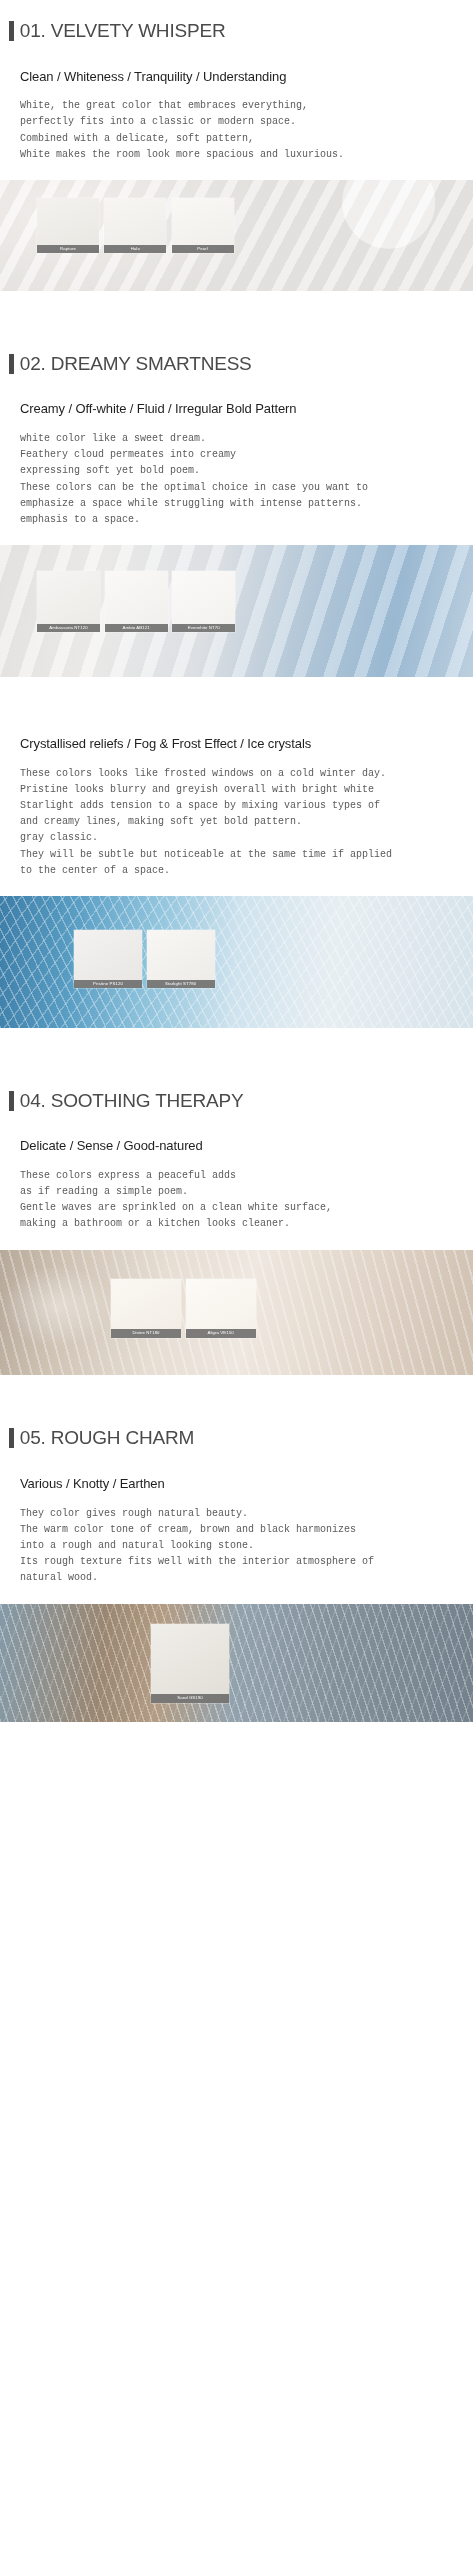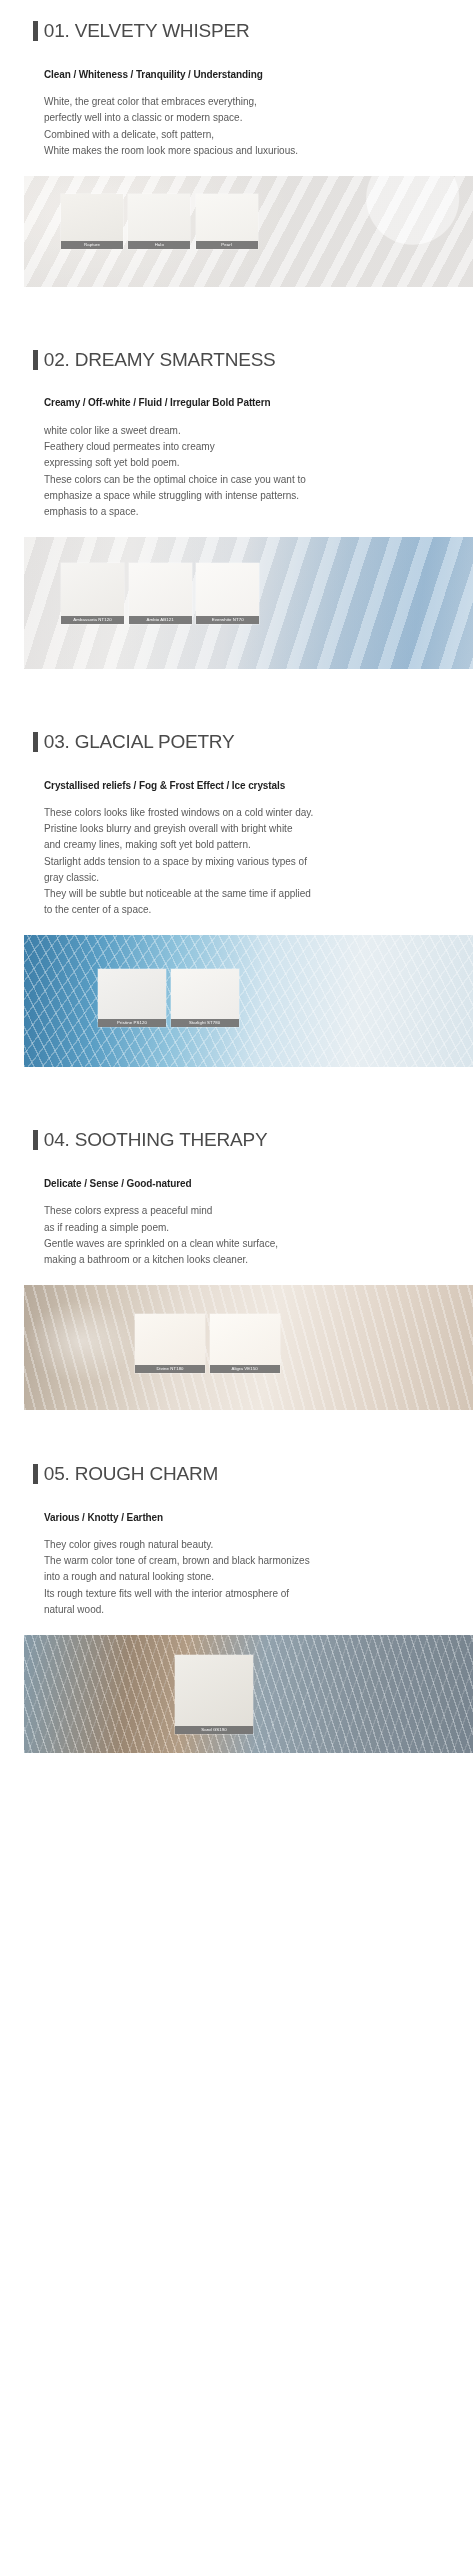--- a/index.html
+++ b/index.html
@@ -9,21 +9,21 @@
     background: #ffffff;
   }
   body {
     width: 474px;
     font-family: "Liberation Sans", "DejaVu Sans", sans-serif;
     color: #3b3b3b;
     -webkit-font-smoothing: antialiased;
   }
   .page { width: 474px; position: relative; }
 
-  .section { position: relative; width: 430px; padding-left: 24px; }
+  .section { position: relative; width: 430px; }
 
   
   .sec-head {
     display: flex;
     align-items: center;
     padding: 0 0 0 9.2px;
     margin: 0;
   }
   .sec-head .bar {
     width: 4.6px;
@@ -36,38 +36,38 @@
     font-size: 19px;
     font-weight: 400;
     letter-spacing: -0.2px;
     color: #4a4a4a;
     line-height: 1.05;
     white-space: nowrap;
   }
 
   
   .sec-keywords {
-    font-size: 10px;
-    font-weight: 700;
+    font-size: 13px;
+    font-weight: 400;
     color: #1f1f1f;
     padding-left: 20px;
     margin-top: 12px;
     letter-spacing: -0.1px;
   }
 
   
   .sec-body {
     padding-left: 20px;
     margin-top: 14.5px;
     font-size: 10px;
     line-height: 1.62;
     color: #5a5a5a;
     font-weight: 400;
   }
-  .sec-body div { white-space: nowrap; }
+  .sec-body div { white-space: nowrap; font-family: Liberation Mono, monospace; }
 
   
   .photo {
     position: relative;
     width: 474px;
     overflow: hidden;
   }
   .photo .bg { position: absolute; inset: 0; }
   .photo .swatches {
     position: absolute;
@@ -195,21 +195,21 @@
 <div class="page">
 
   <section class="section" id="sec1">
     <div class="sec-head">
       <span class="bar"></span>
       <h2 class="sec-title">01. VELVETY WHISPER</h2>
     </div>
     <div class="sec-keywords">Clean / Whiteness / Tranquility / Understanding</div>
     <div class="sec-body">
       <div>White, the great color that embraces everything,</div>
-      <div>perfectly well into a classic or modern space.</div>
+      <div>perfectly fits into a classic or modern space.</div>
       <div>Combined with a delicate, soft pattern,</div>
       <div>White makes the room look more spacious and luxurious.</div>
     </div>
     <div class="photo">
       <div class="bg"></div>
       <div class="swatches">
         <div class="swatch sw-a">
           <span class="tag">Rapture</span>
         </div>
         <div class="swatch sw-b">
@@ -250,30 +250,26 @@
         <div class="swatch sw-c">
           <span class="tag">Everwhite NT70</span>
         </div>
       </div>
     </div>
   </section>
 
   <div class="spacer-lg"></div>
 
   <section class="section" id="sec3">
-    <div class="sec-head">
-      <span class="bar"></span>
-      <h2 class="sec-title">03. GLACIAL POETRY</h2>
-    </div>
     <div class="sec-keywords">Crystallised reliefs / Fog &amp; Frost Effect / Ice crystals</div>
     <div class="sec-body">
       <div>These colors looks like frosted windows on a cold winter day.</div>
       <div>Pristine looks blurry and greyish overall with bright white</div>
+      <div>Starlight adds tension to a space by mixing various types of</div>
       <div>and creamy lines, making soft yet bold pattern.</div>
-      <div>Starlight adds tension to a space by mixing various types of</div>
       <div>gray classic.</div>
       <div>They will be subtle but noticeable at the same time if applied</div>
       <div>to the center of a space.</div>
     </div>
     <div class="photo">
       <div class="bg"></div>
       <div class="swatches">
         <div class="swatch sw-a">
           <span class="tag">Pristine PS120</span>
         </div>
@@ -286,21 +282,21 @@
 
   <div class="spacer-lg"></div>
 
   <section class="section" id="sec4">
     <div class="sec-head">
       <span class="bar"></span>
       <h2 class="sec-title">04. SOOTHING THERAPY</h2>
     </div>
     <div class="sec-keywords">Delicate / Sense / Good-natured</div>
     <div class="sec-body">
-      <div>These colors express a peaceful mind</div>
+      <div>These colors express a peaceful adds</div>
       <div>as if reading a simple poem.</div>
       <div>Gentle waves are sprinkled on a clean white surface,</div>
       <div>making a bathroom or a kitchen looks cleaner.</div>
     </div>
     <div class="photo">
       <div class="bg"></div>
       <div class="swatches">
         <div class="swatch sw-a">
           <span class="tag">Divine NT180</span>
         </div>

